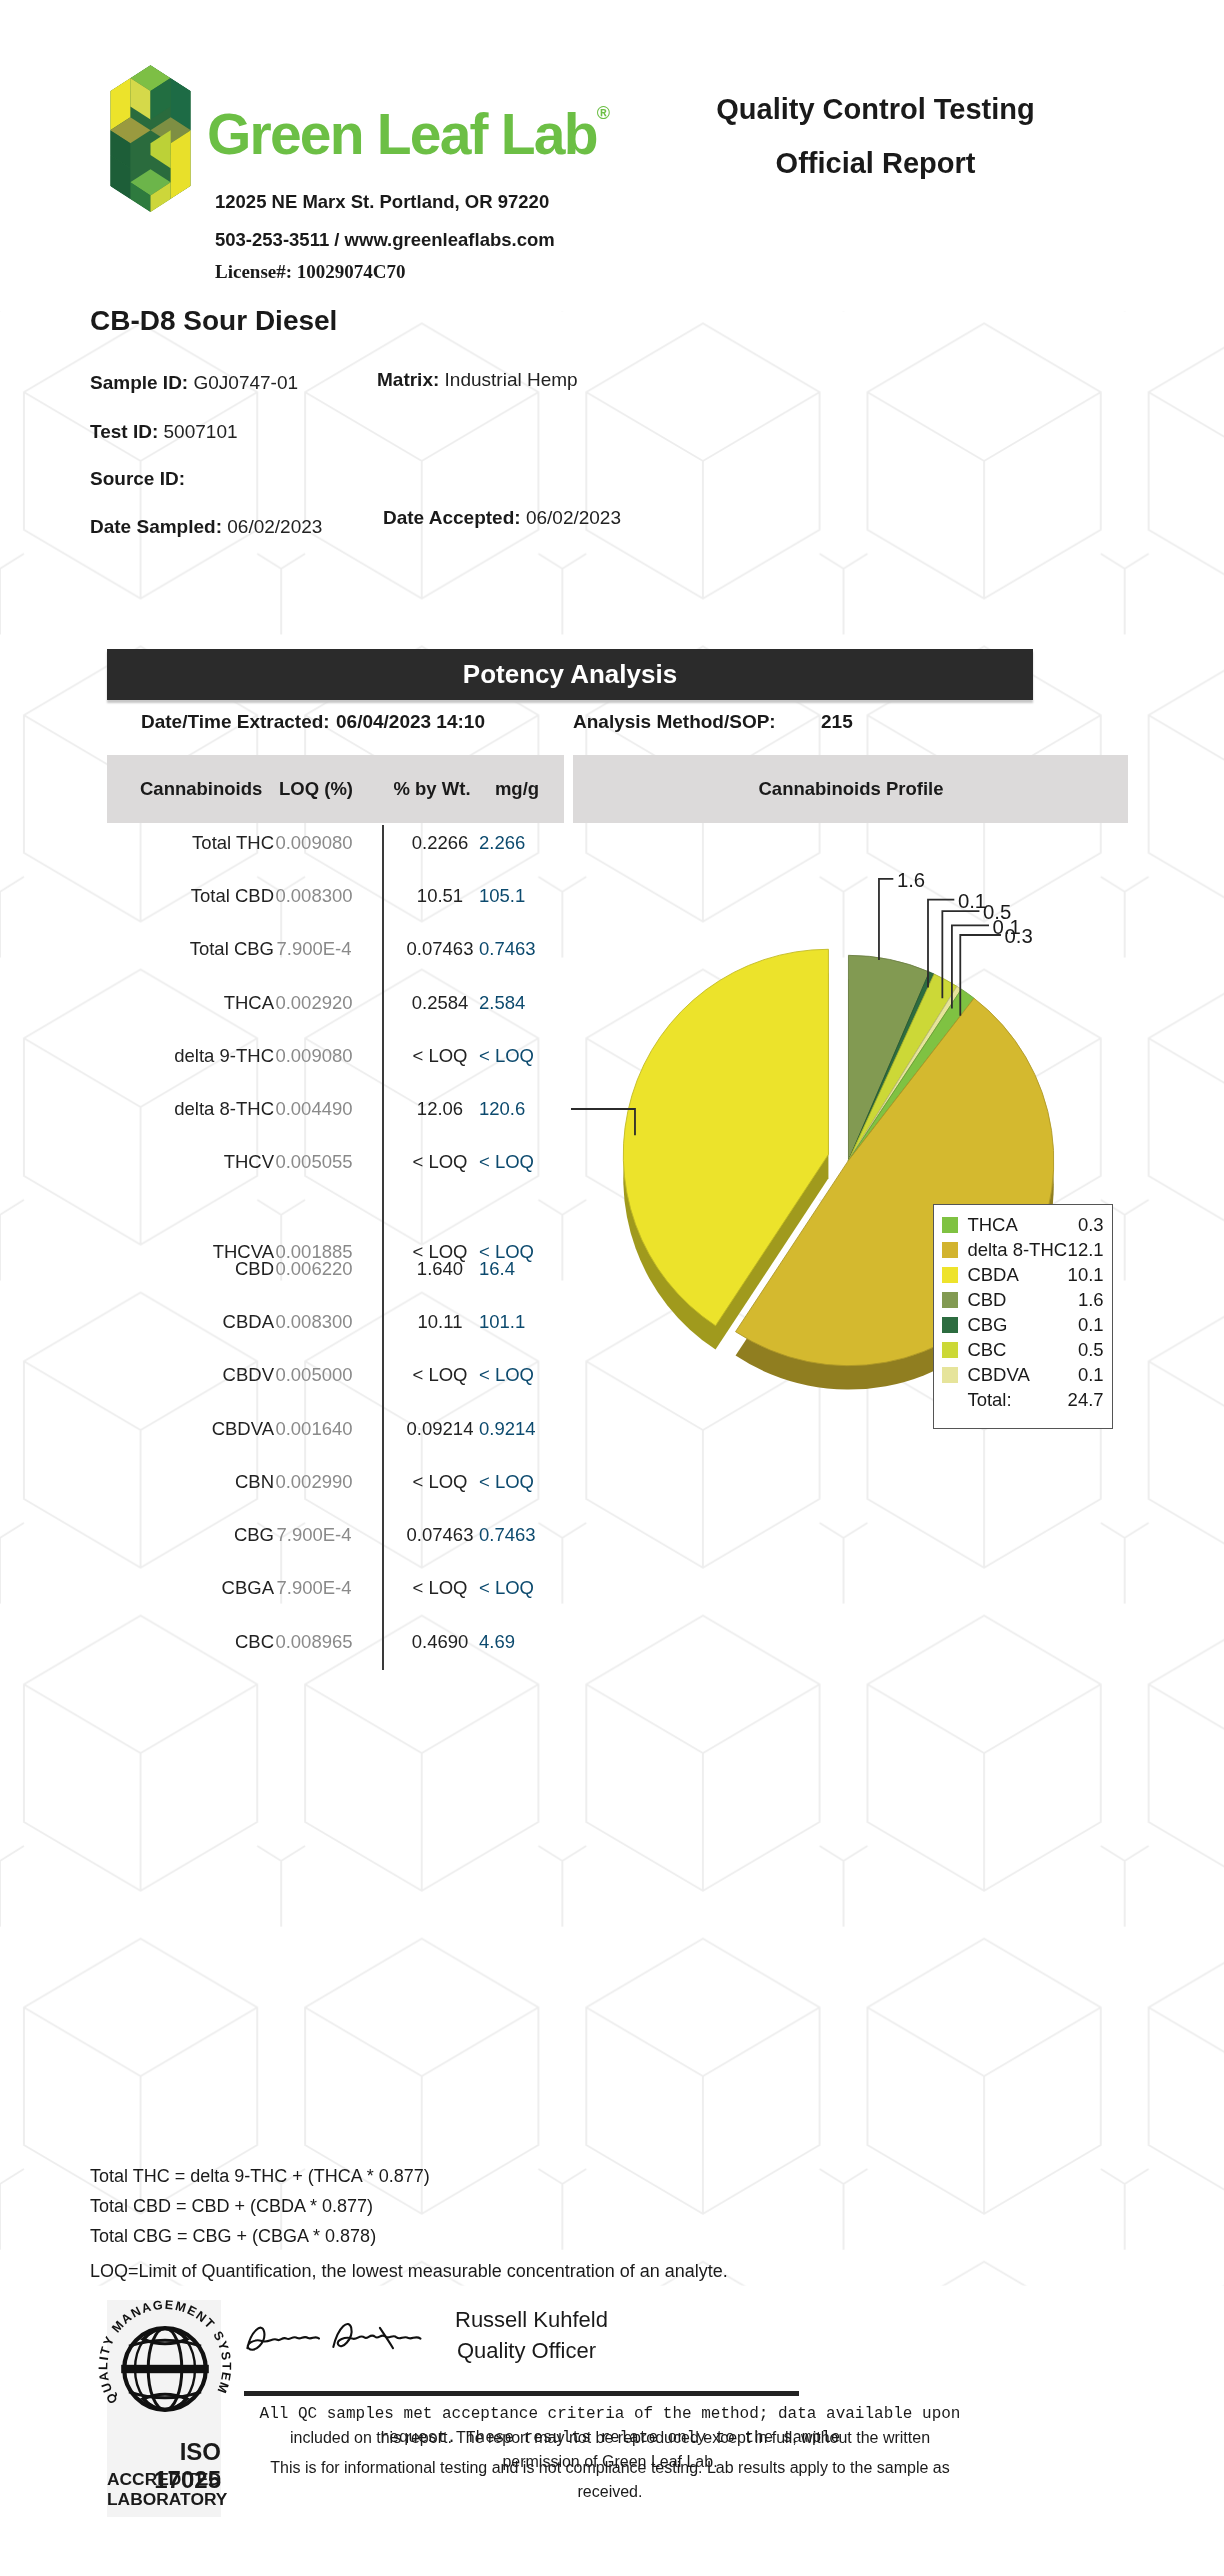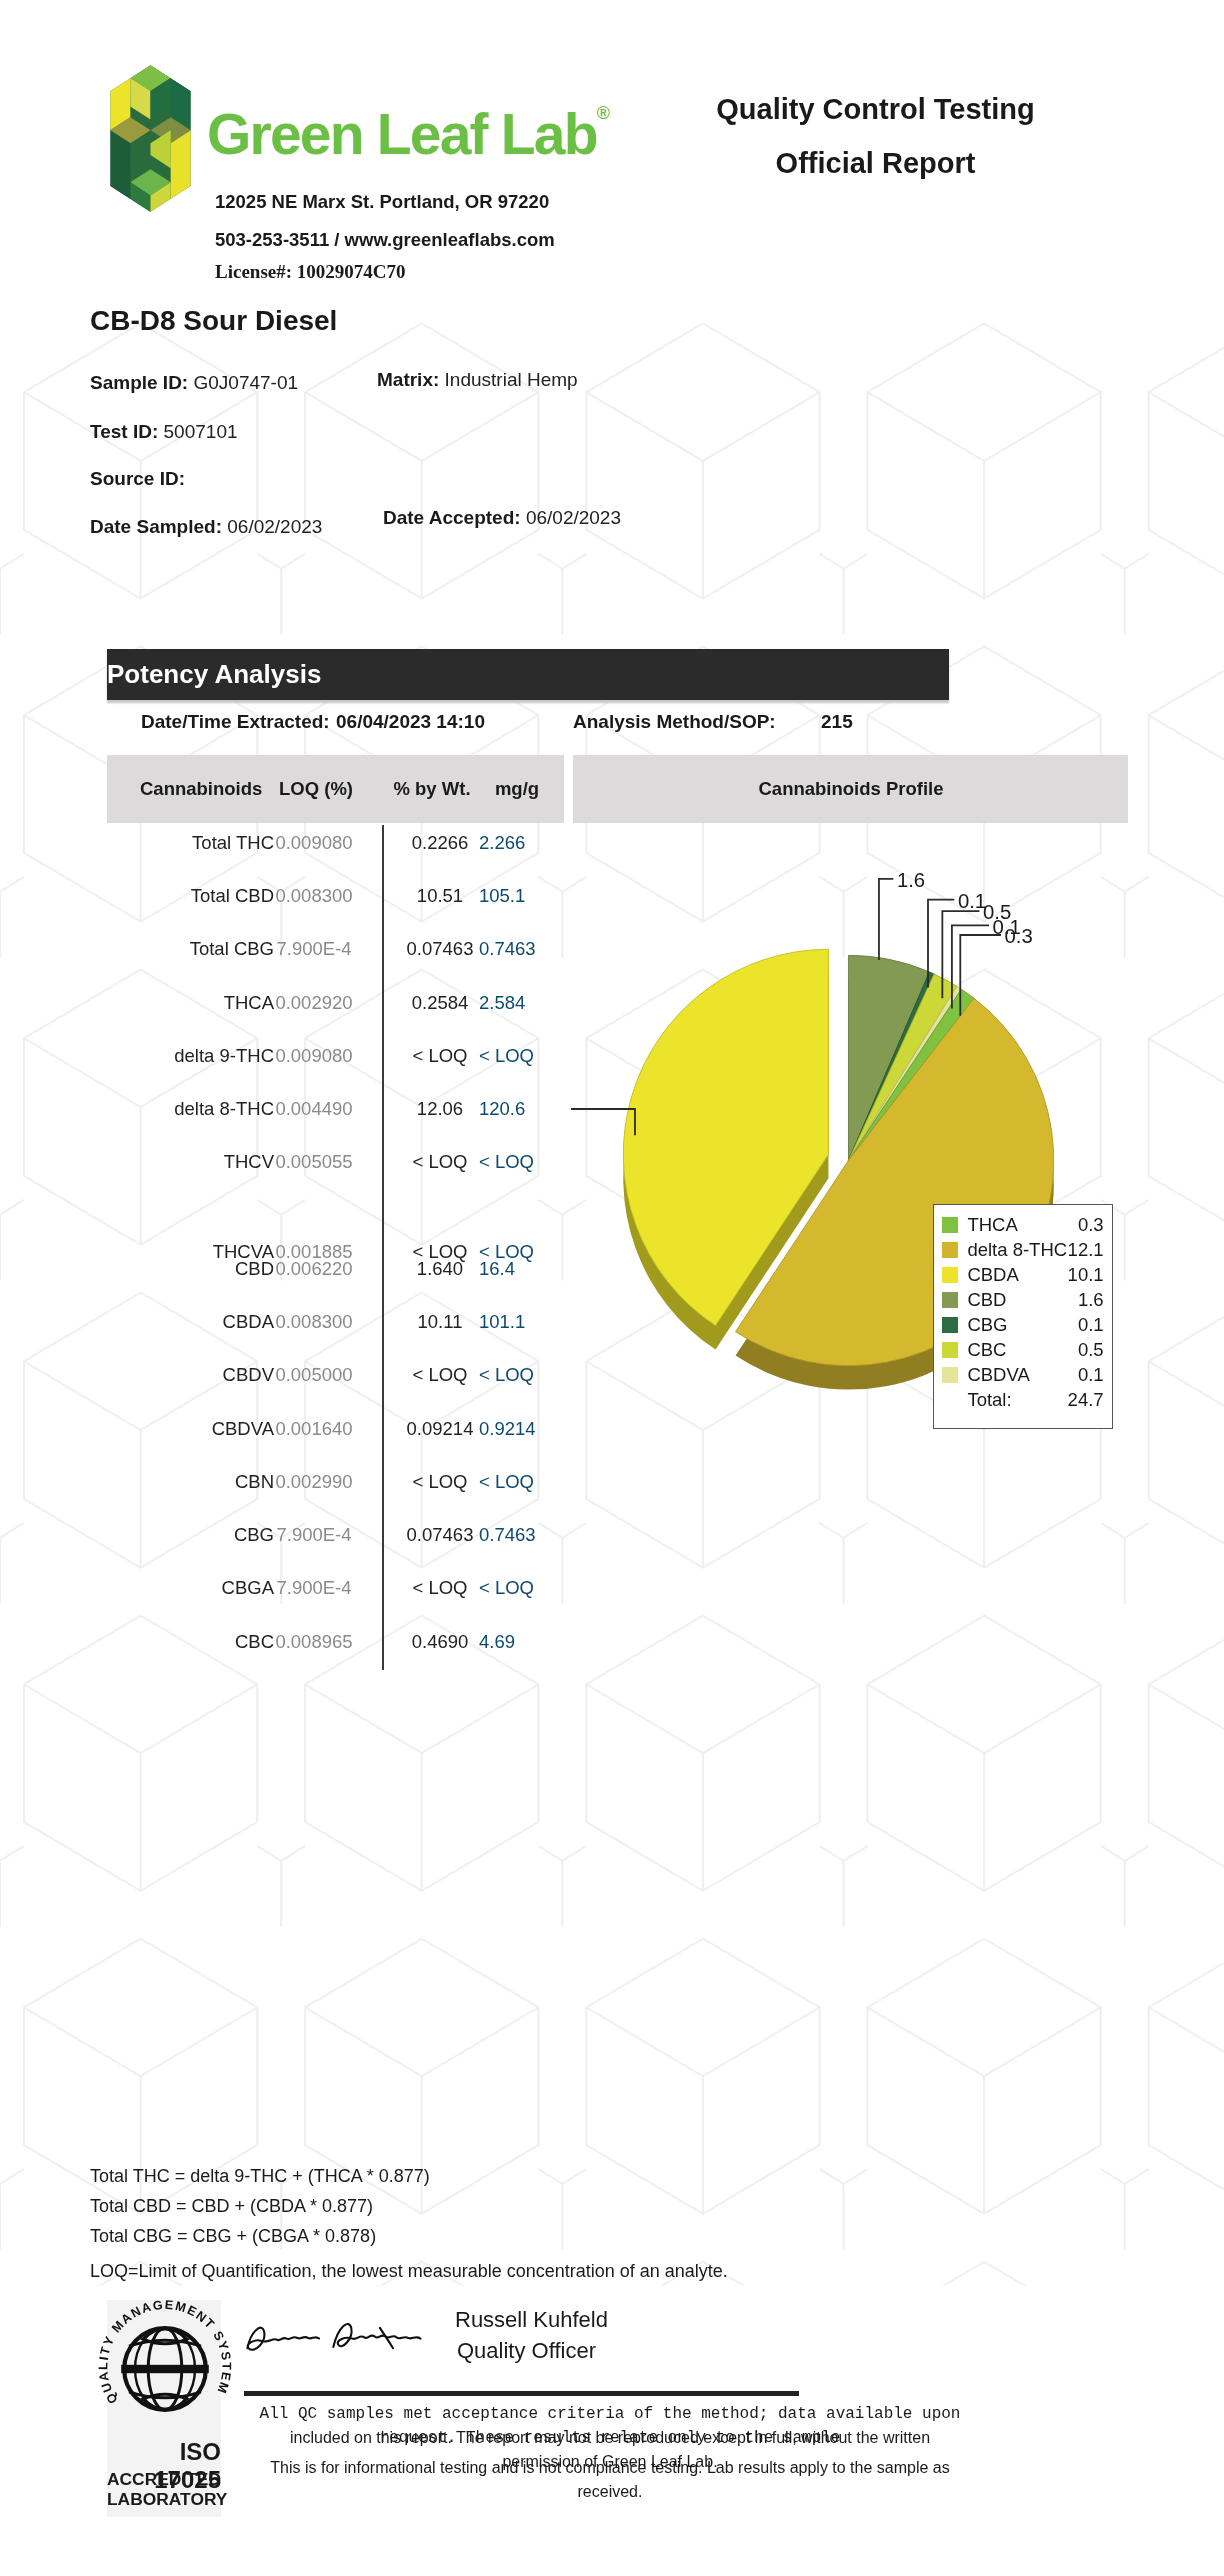--- a/index.html
+++ b/index.html
@@ -12,22 +12,22 @@
   .addr1{left:215px;top:191px;font-size:18.5px;font-weight:bold;}
   .addr2{left:215px;top:229px;font-size:18.5px;font-weight:bold;}
   .license{left:215px;top:261px;font-size:19px;font-weight:bold;font-family:"Liberation Serif",serif;}
   .rep-title{left:636px;width:479px;text-align:center;font-size:29px;font-weight:bold;}
   
   .sample-name{left:90px;top:305px;font-size:28px;font-weight:bold;}
   .fld{font-size:19px;white-space:nowrap;}
   .fld .lab{font-weight:bold;}
   .fld .val{font-weight:normal;color:#222;}
   
-  .banner{left:107px;top:649px;width:842px;height:51px;background:#2b2b2b;color:#fff;
-          font-size:26px;font-weight:bold;text-align:left;line-height:51px;
+  .banner{left:107px;top:649px;width:926px;height:51px;background:#2b2b2b;color:#fff;
+          font-size:26px;font-weight:bold;text-align:center;line-height:51px;
           box-shadow:0 3px 1.8px #c7c7c7;}
   .extr{top:711px;font-size:19px;font-weight:bold;white-space:nowrap;}
   .grayband{top:755px;height:68px;background:#dcdada;}
   .colhead{top:778px;font-size:18.5px;font-weight:bold;white-space:nowrap;}
   .center{transform:translateX(-50%);}
   .divider{left:382px;top:825px;width:1.8px;height:845px;background:#3a3a3a;}
   .trow{position:absolute;left:0;top:0;width:598px;height:24px;font-size:18.5px;}
   .trow span{position:absolute;top:0;}
   .c-name{left:90px;width:184px;text-align:right;color:#222;}
   .c-loq{left:274px;width:80px;text-align:center;color:#8a8a8a;}

